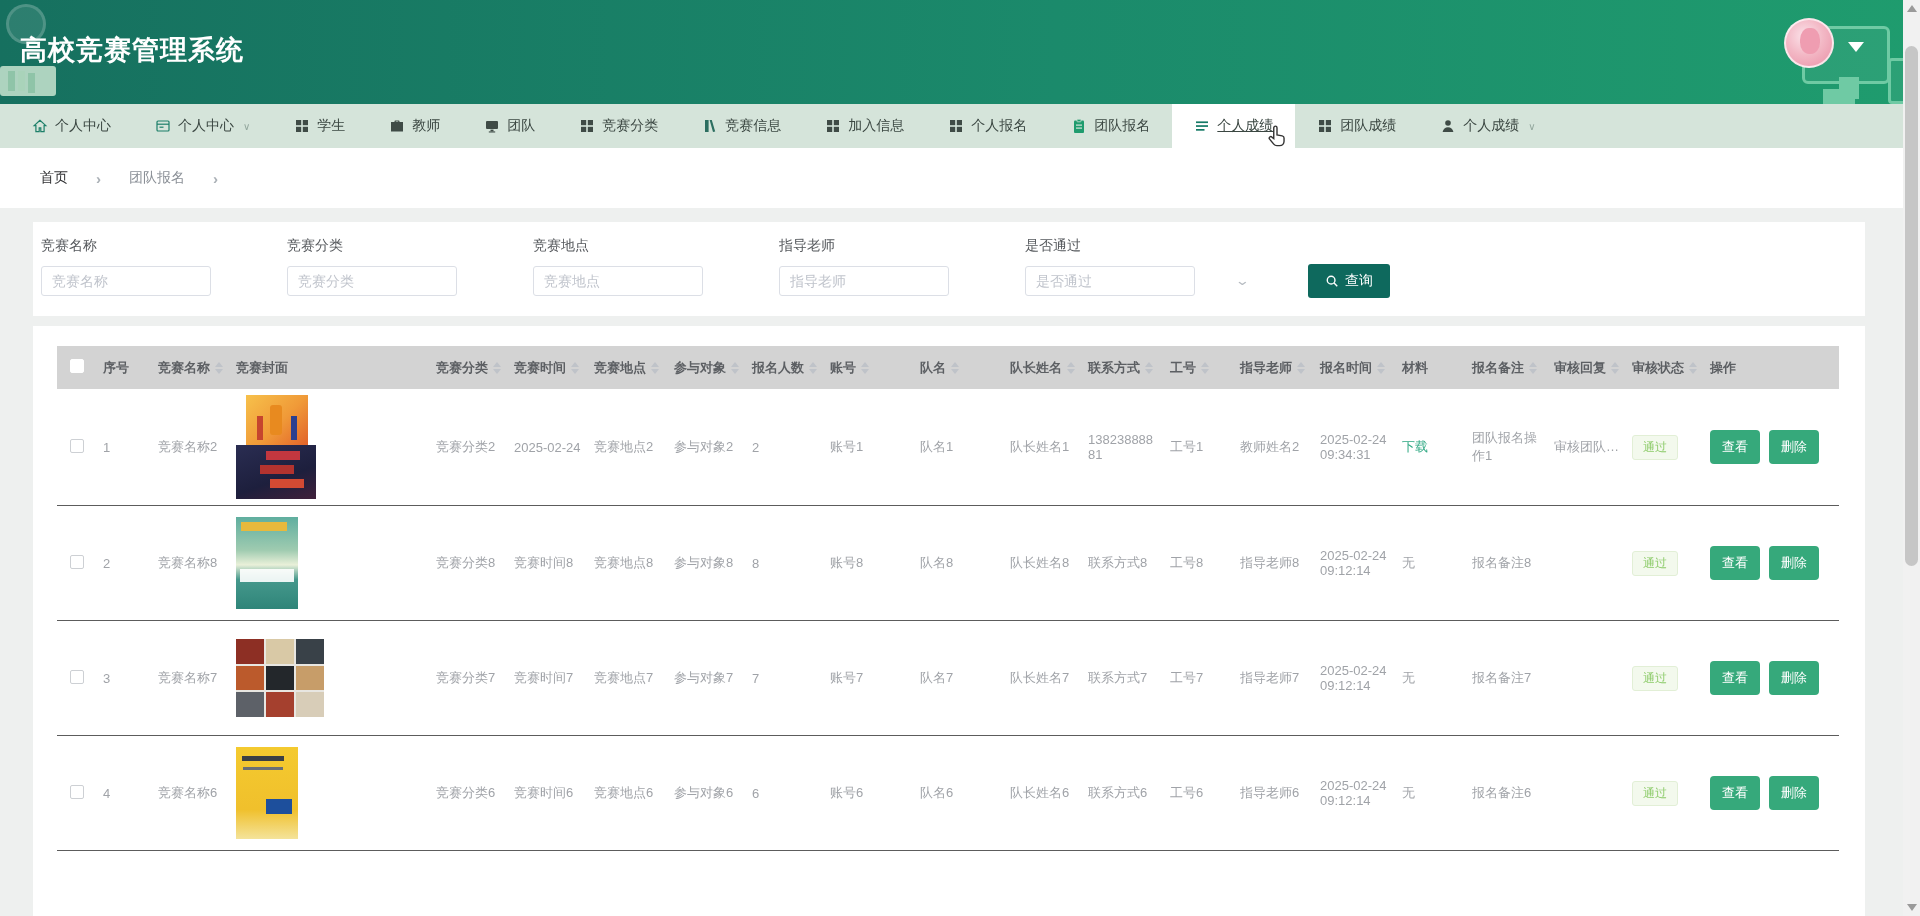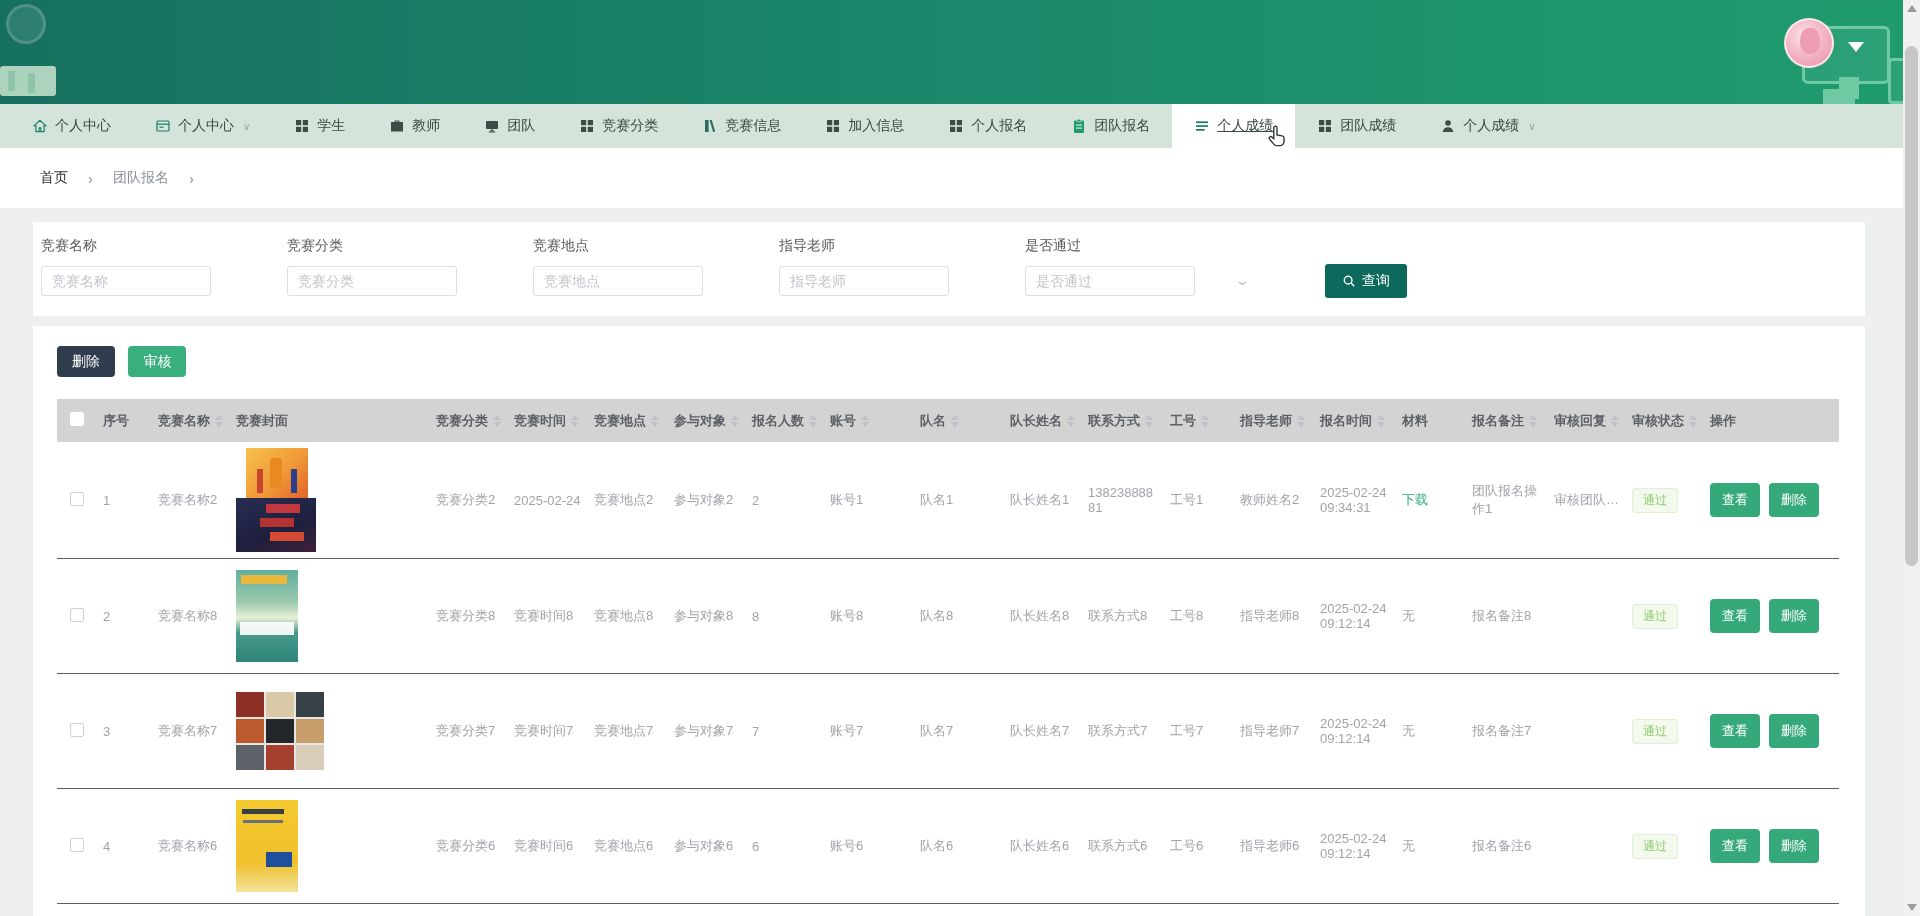--- a/index.html
+++ b/index.html
@@ -21,33 +21,33 @@
 
   
   .navbar { height:44px; background:#d5e4da; display:flex; align-items:stretch; padding-left:10px; }
   .nav-item { display:flex; align-items:center; gap:7px; padding:0 22px; font-size:14px; color:#3b4742; cursor:pointer; white-space:nowrap; }
   .nav-item.active { background:#fff;text-decoration:underline; }
   .nav-ico { display:inline-flex; width:16px; height:16px; }
   .nav-ico svg { width:16px; height:16px; }
   .nav-caret { font-size:10px; color:#93a79d; margin-left:2px; }
 
   
-  .crumb-band { background:#fff; height:60px; display:flex; align-items:center; padding-left:40px; gap:20px; margin-bottom:14px; font-size:14px; }
+  .crumb-band { background:#fff; height:60px; display:flex; align-items:center; padding-left:40px; gap:28px; margin-bottom:14px; font-size:14px; }
   .crumb-home { color:#303133; cursor:pointer; }
   .crumb-cur { color:#8a8f96; cursor:pointer; }
   .crumb-sep { color:#aab0b6; font-size:15px; font-weight:bold; }
 
   
   .filter-card { background:#fff; margin-left:33px; width:1832px; padding:15px 0 20px 8px; display:flex; align-items:flex-start; }
   .field { display:flex; flex-direction:column; width:170px; margin-right:76px; }
   .field label { font-size:14px; color:#55585c; margin-bottom:11px; }
   .field input { width:170px; height:30px; border:1px solid #dcdfe6; border-radius:3px; padding:0 10px; font-size:14px; color:#606266; outline:none; background:#fff; }
   .field input::placeholder { color:#c0c4cc; }
   .select-caret { align-self:flex-end; margin-left:-34px; margin-bottom:8px; color:#b7bcc2; font-size:13px; transform:scaleX(1.4); }
-  .search-btn { align-self:flex-end; margin-left:77px; height:34px; margin-bottom:-2px; padding:0 17px; background:#0e695d; color:#fff; border:none; border-radius:3px; font-size:14px; display:inline-flex; align-items:center; gap:6px; cursor:pointer; }
+  .search-btn { align-self:flex-end; margin-left:60px; height:34px; margin-bottom:-2px; padding:0 17px; background:#0e695d; color:#fff; border:none; border-radius:3px; font-size:14px; display:inline-flex; align-items:center; gap:6px; cursor:pointer; }
   .search-btn svg { width:14px; height:14px; }
 
   
   .table-card { background:#fff; margin-left:33px; margin-top:10px; width:1832px; height:600px; padding:20px 24px; }
   .bulk-row { margin-bottom:22px; }
   .btn-dark { background:#2e3c4d; color:#fff; border:none; border-radius:4px; height:31px; padding:0 15px; font-size:14px; margin-right:9px; cursor:pointer; }
   .btn-green { background:#39ae7e; color:#fff; border:none; border-radius:4px; height:31px; padding:0 15px; font-size:14px; cursor:pointer; }
 
   table { border-collapse:collapse; table-layout:fixed; width:1782px; }
   thead th { background:#d3d3d3; height:43px; font-size:13px; color:#5c5f63; font-weight:bold; text-align:left; padding:0 6px; white-space:nowrap; overflow:hidden;margin-left:48px; }
@@ -90,20 +90,21 @@
   .sb-up { top:5px; border-bottom:7px solid #9a9a9a; }
   .sb-down { bottom:5px; border-top:7px solid #9a9a9a; }
   .cursor { position:absolute; left:1264px; top:124px; width:26px; height:26px; z-index:20; pointer-events:none; }
 </style>
 </head>
 <body>
 
 <div class="header">
   <span class="deco-clock"></span>
   <span class="deco-shelf"></span>
+  <div class="header-title">高校竞赛管理系统</div>
   <span class="deco-monitor"></span>
   <span class="deco-phone"></span>
   <span class="hdr-caret"></span>
   <span class="avatar"></span>
 </div>
 
 <div class="navbar">
     <div class="nav-item">
       <span class="nav-ico" style="color: rgb(29, 127, 105);">
         <svg viewBox="0 0 16 16">
@@ -271,24 +272,20 @@
   <button class="search-btn">
     <svg viewBox="0 0 16 16">
         <circle cx="7" cy="7" r="4.4" fill="none" stroke="#fff" stroke-width="1.6"></circle>
         <line x1="10.4" y1="10.4" x2="14" y2="14" stroke="#fff" stroke-width="1.6"></line>
       </svg>
     <span>查询</span>
   </button>
 </div>
 
 <div class="table-card">
-  <div class="bulk-row">
-    <button class="btn-dark">删除</button>
-    <button class="btn-green">审核</button>
-  </div>
   <table>
     <colgroup>
         <col style="width: 40px;">
         <col style="width: 55px;">
         <col style="width: 78px;">
         <col style="width: 200px;">
         <col style="width: 78px;">
         <col style="width: 80px;">
         <col style="width: 80px;">
         <col style="width: 78px;">

